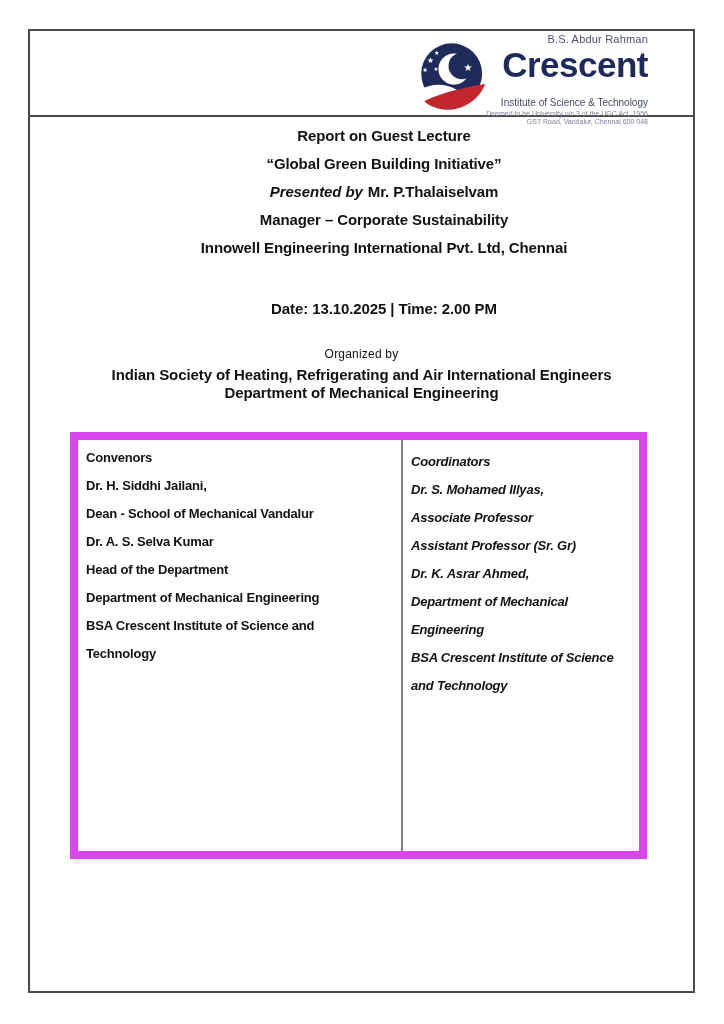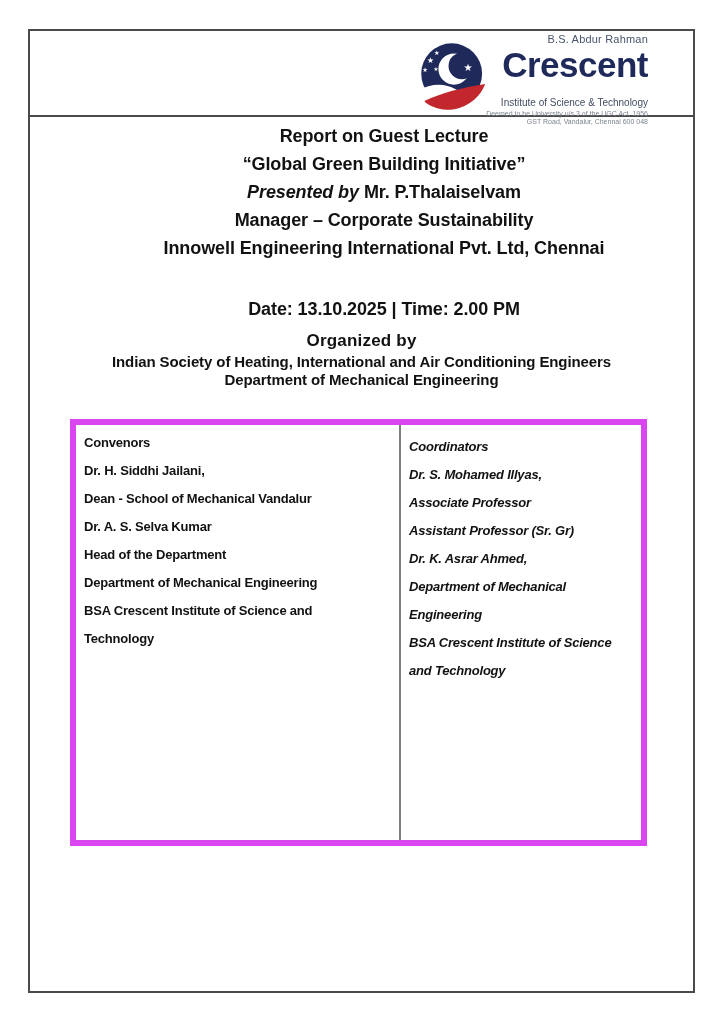--- a/index.html
+++ b/index.html
@@ -69,50 +69,50 @@
     margin-bottom:1px;
   }
   
   .titles{
     padding-top:5px;
     text-align:center;
   }
   .t-line{
     height:28px;
     line-height:28px;
-    font-size:18px;
+    font-size:15px;
     font-weight:bold;
     letter-spacing:-.1px;
     white-space:nowrap;
     margin-left:45px;
   }
   .italic{font-style:italic;margin-right:5px;}
   .date-line{margin-top:33px;}
   .org-head{
-    margin-top:6px;
+    margin-top:19px;
     height:24px;
     line-height:24px;
-    font-size:17px;
-    font-weight:bold;
+    font-size:12px;
+    font-weight:normal;
     letter-spacing:.2px;
     white-space:nowrap;
   }
   .org-lines .line{
     line-height:18px;
     font-size:15px;
     font-weight:bold;
     letter-spacing:-.1px;
     white-space:nowrap;
   }
   
   .committee{
     margin:30px 0 0 40px;
     width:577px;
     height:427px;
-    border:6px solid #d946ef;
+    border:8px solid #d946ef;
     display:flex;
   }
   .cell{
     padding:4px 8px 0 8px;
     font-size:13px;
     font-weight:bold;
     letter-spacing:-.2px;
   }
   .cell .cell-header,
   .cell .line{
@@ -164,21 +164,21 @@
     <div class="t-line">Report on Guest Lecture</div>
     <div class="t-line">“Global Green Building Initiative”</div>
     <div class="t-line"><span class="italic">Presented by</span><span>Mr. P.Thalaiselvam</span></div>
     <div class="t-line">Manager – Corporate Sustainability</div>
     <div class="t-line">Innowell Engineering International Pvt. Ltd, Chennai</div>
 
     <div class="t-line date-line">Date: 13.10.2025 | Time: 2.00 PM</div>
 
     <div class="org-head">Organized by</div>
     <div class="org-lines">
-        <div class="line">Indian Society of Heating, International and Air Conditioning Engineers</div>
+        <div class="line">Indian Society of Heating, Refrigerating and Air International Engineers</div>
         <div class="line">Department of Mechanical Engineering</div>
       </div>
   </div>
 
   <div class="committee">
     <div class="cell cell-convenors">
       <div class="cell-header">Convenors</div>
       <div>
           <div class="line">Dr. H. Siddhi Jailani,</div>
           <div class="line">Dean - School of Mechanical Vandalur</div>

